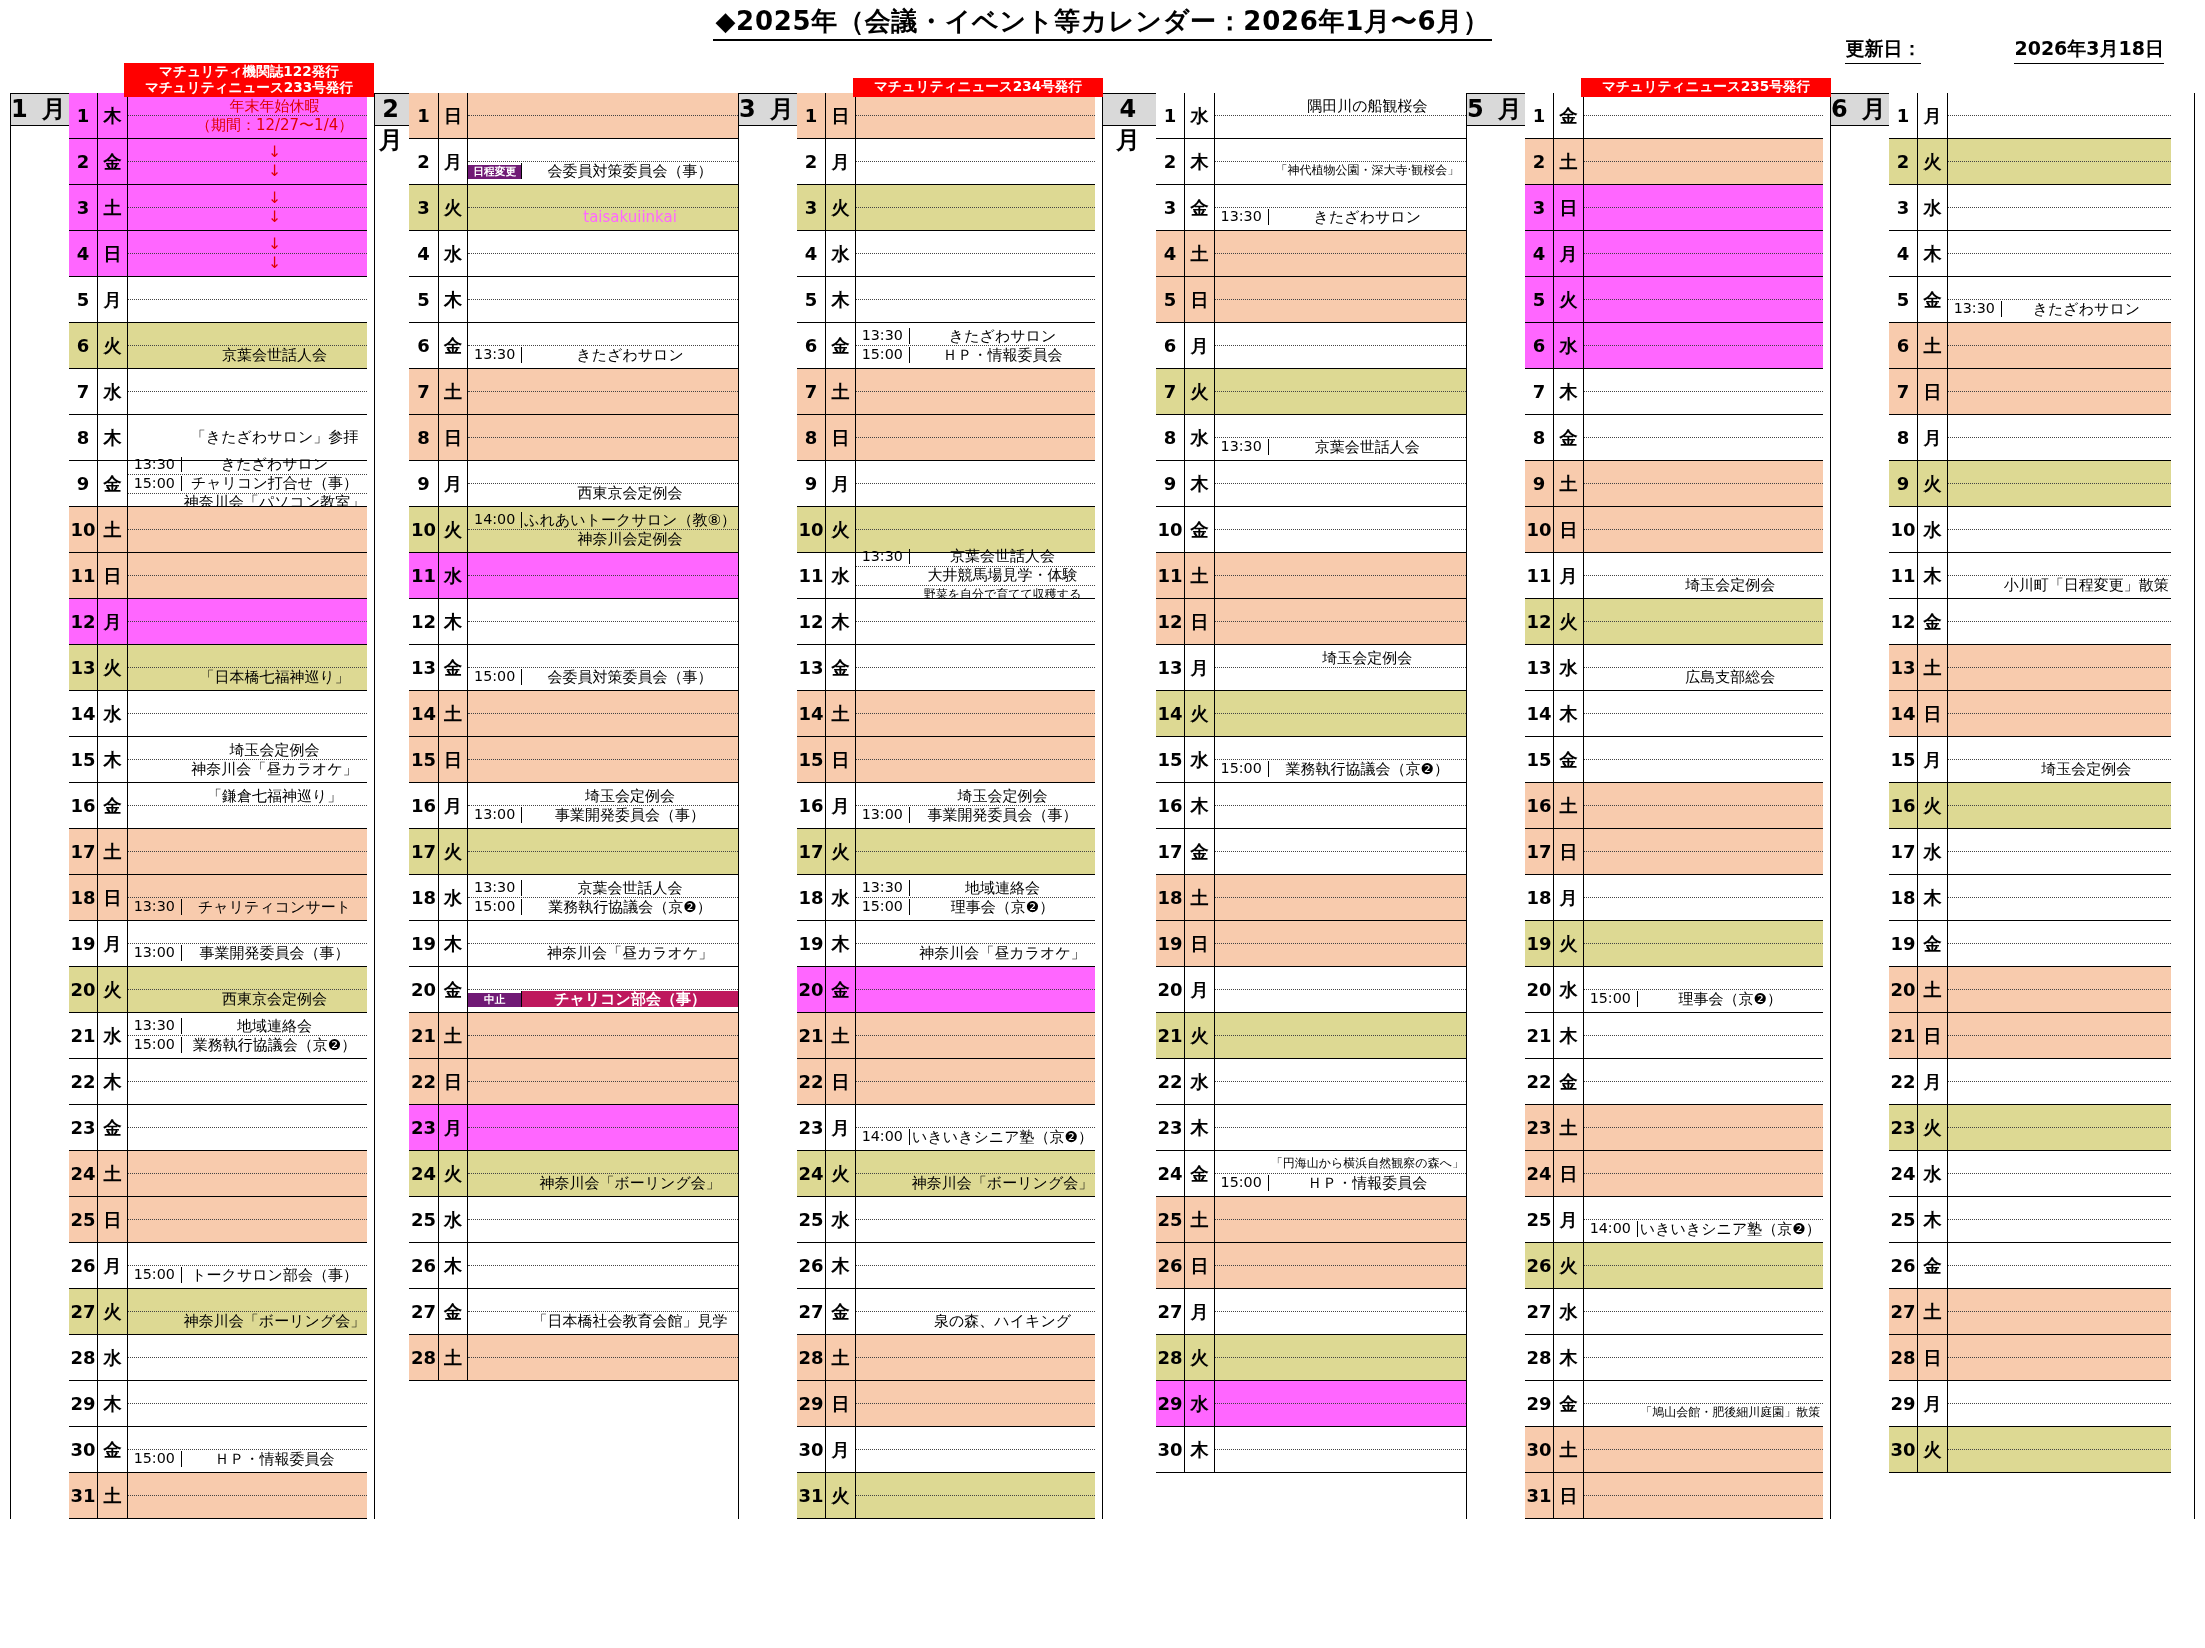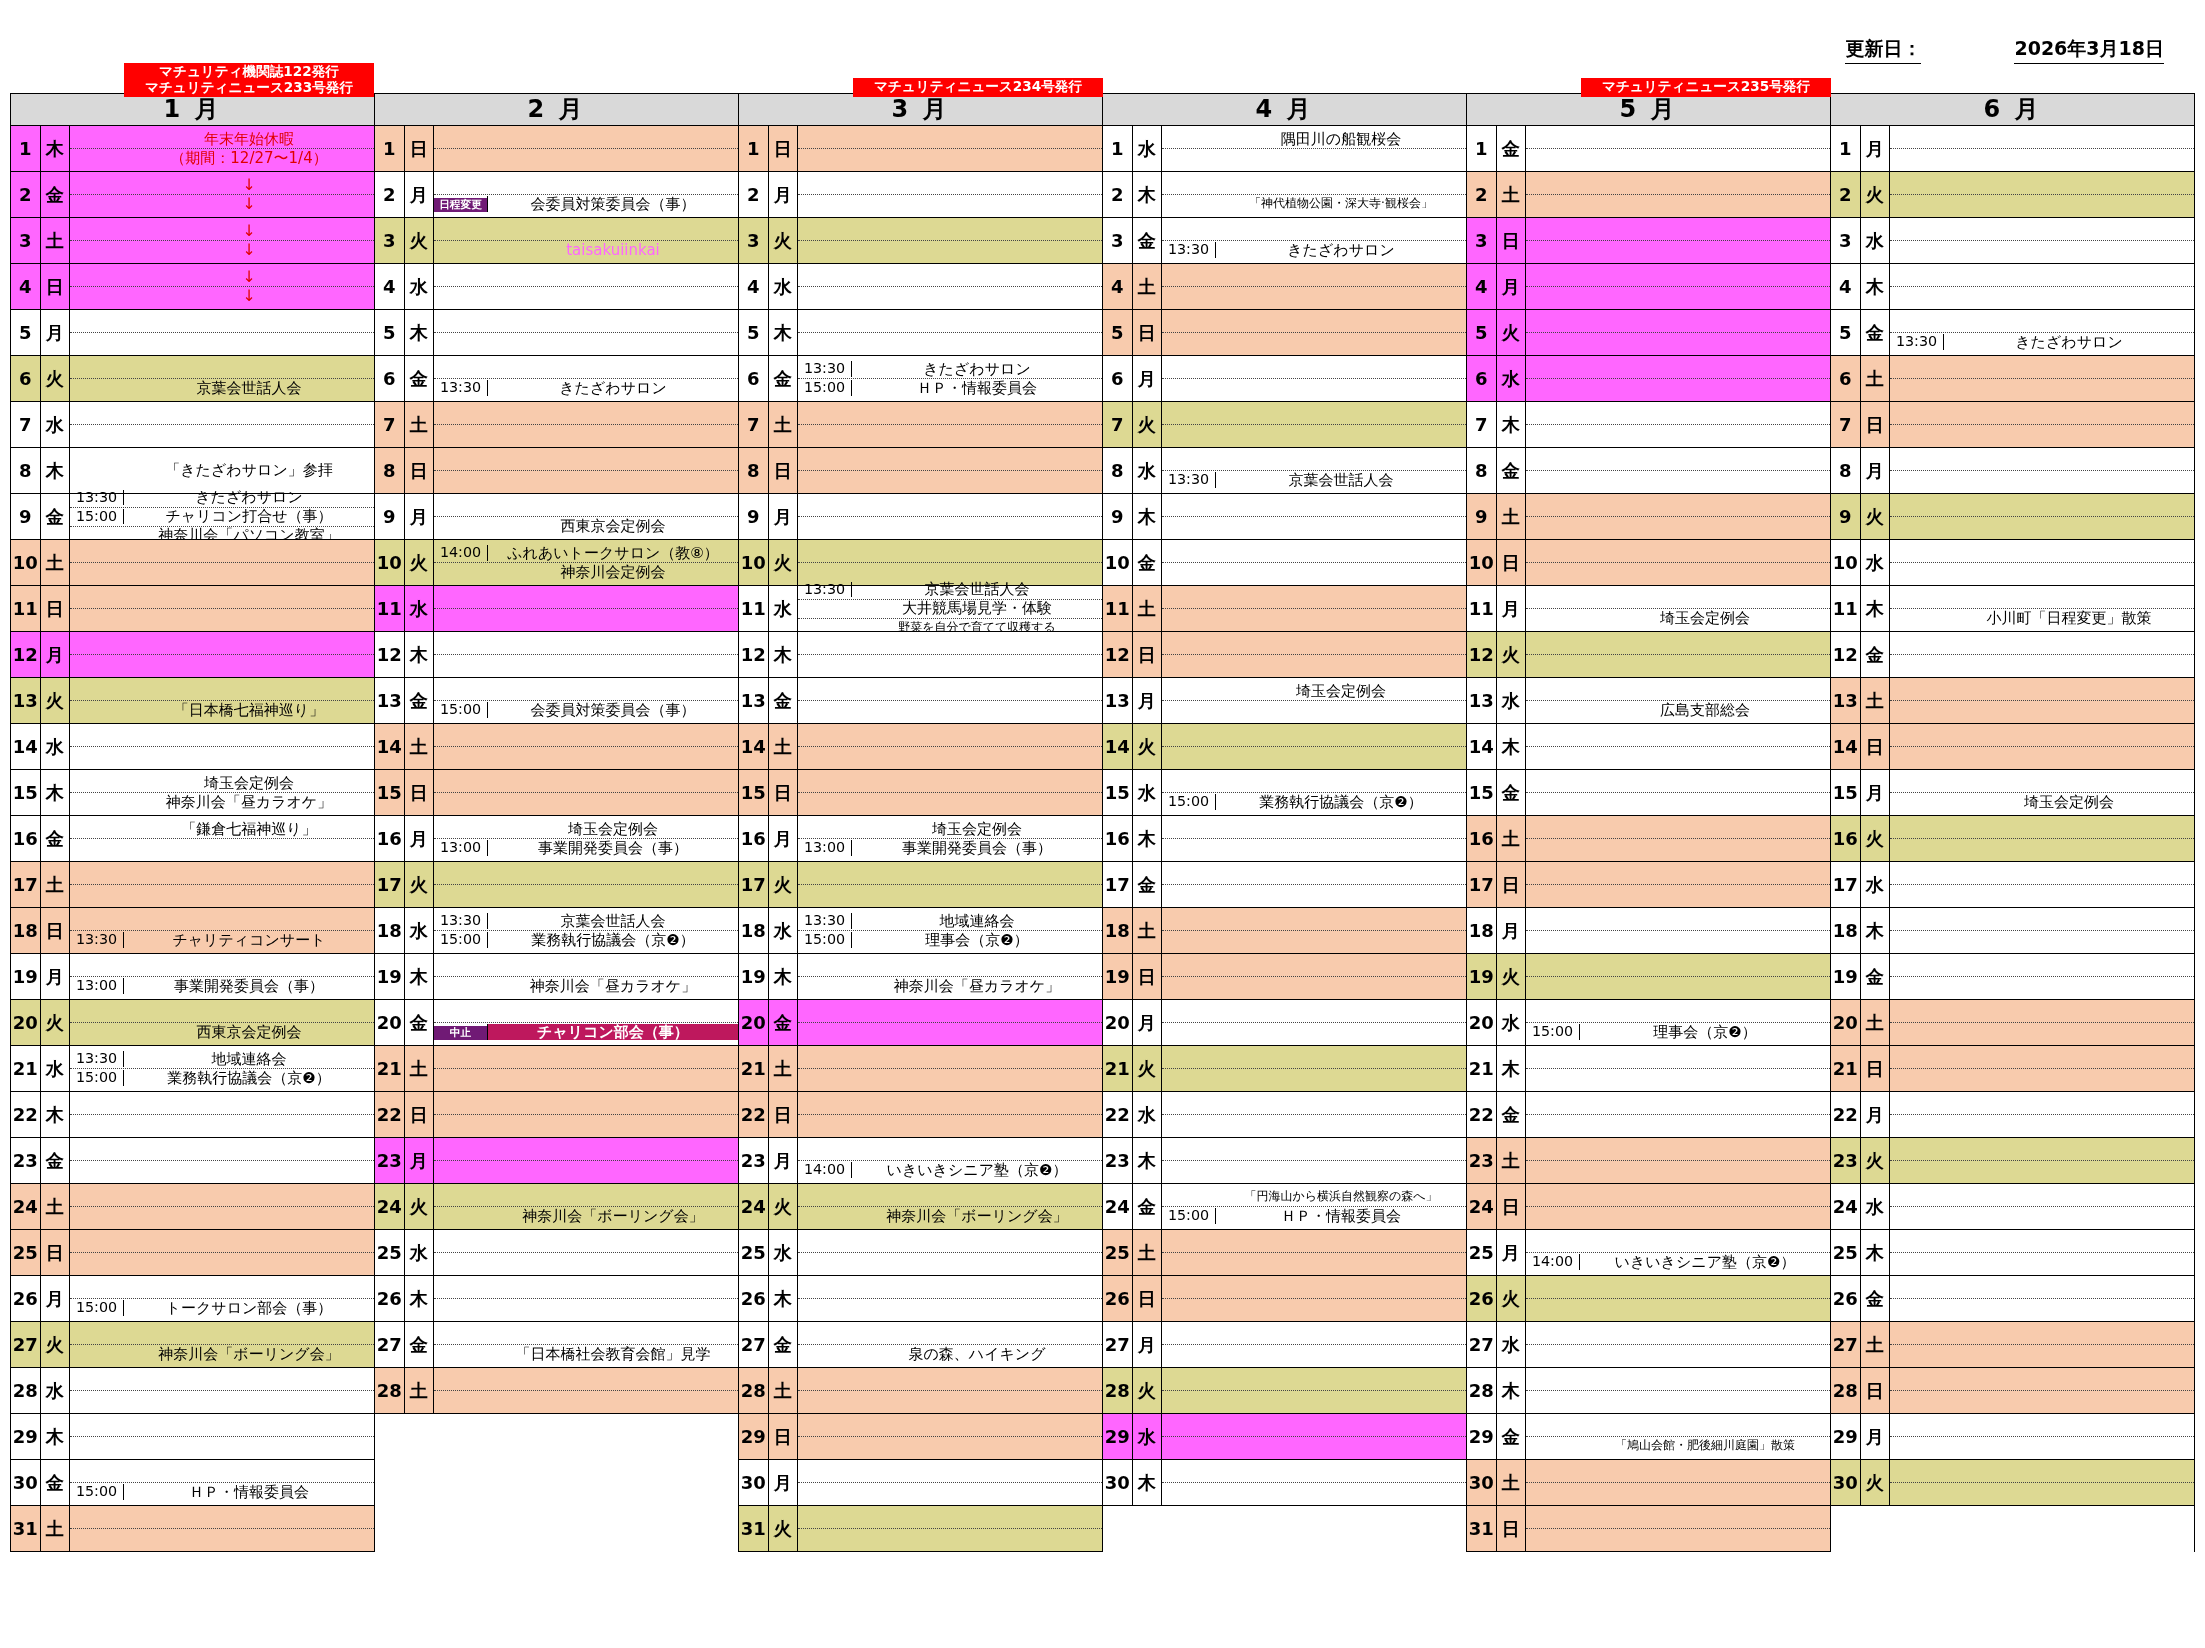--- a/index.html
+++ b/index.html
@@ -13,21 +13,21 @@
   .updrow{position:absolute;right:41px;top:36px;font-size:19px;font-weight:bold;color:#000;
           display:flex;gap:93px;align-items:flex-end;}
   .updrow i{font-style:normal;border-bottom:1.4px solid #000;padding-bottom:1.4px;display:inline-block;}
 
   
   .banner{position:absolute;background:#ff0000;color:#fff;font-weight:bold;
           text-align:center;line-height:1.12;font-size:13.6px;padding:1.4px 0 2.1px 0;z-index:5;}
 
   
   .grid{position:absolute;left:10px;top:93px;width:2185px;display:flex;}
-  .mcol{display:flex;flex-direction:column;border-left:1.4px solid #000;}
+  .mcol{display:flex;flex-direction:row;border-left:1.4px solid #000;}
   .mcol:last-child{border-right:1.4px solid #000;}
   .mhead{background:#d9d9d9;border-top:1.4px solid #000;border-bottom:1.4px solid #000;
          font-size:24px;font-weight:bold;text-align:center;height:31px;line-height:31px;
          letter-spacing:2.9px;}
   .rows{display:flex;flex-direction:column;}
   .row{display:flex;border-bottom:1.4px solid #000;box-sizing:border-box;}
   .cday{width:28.5px;min-width:28.5px;text-align:center;font-size:18px;font-weight:bold;
         border-right:0.7px solid #000;display:flex;align-items:center;justify-content:center;}
   .cdow{width:28.5px;min-width:28.5px;text-align:center;font-size:18px;font-weight:bold;
         border-right:0.7px solid #000;display:flex;align-items:center;justify-content:center;}
@@ -59,20 +59,21 @@
   .legend{position:absolute;left:13px;bottom:26px;font-size:15.7px;color:#e00000;font-weight:bold;
           white-space:nowrap;}
   .legend2{position:absolute;left:13px;bottom:1.4px;font-size:17px;color:#000;font-weight:bold;
            white-space:nowrap;}
 </style>
 </head>
 <body>
 
 <div class="page">
 
+  <div class="title"><span>◆2025年（会議・イベント等カレンダー：2026年1月〜6月）</span></div>
 
   <div class="updrow">
     <i>更新日：</i>
     <i>2026年3月18日</i>
   </div>
 
   <div id="banners">
       <div class="banner" style="left: 124px; width: 250px; top: 63px;">
         <div>マチュリティ機関誌122発行</div>
         <div>マチュリティニュース233号発行</div>

